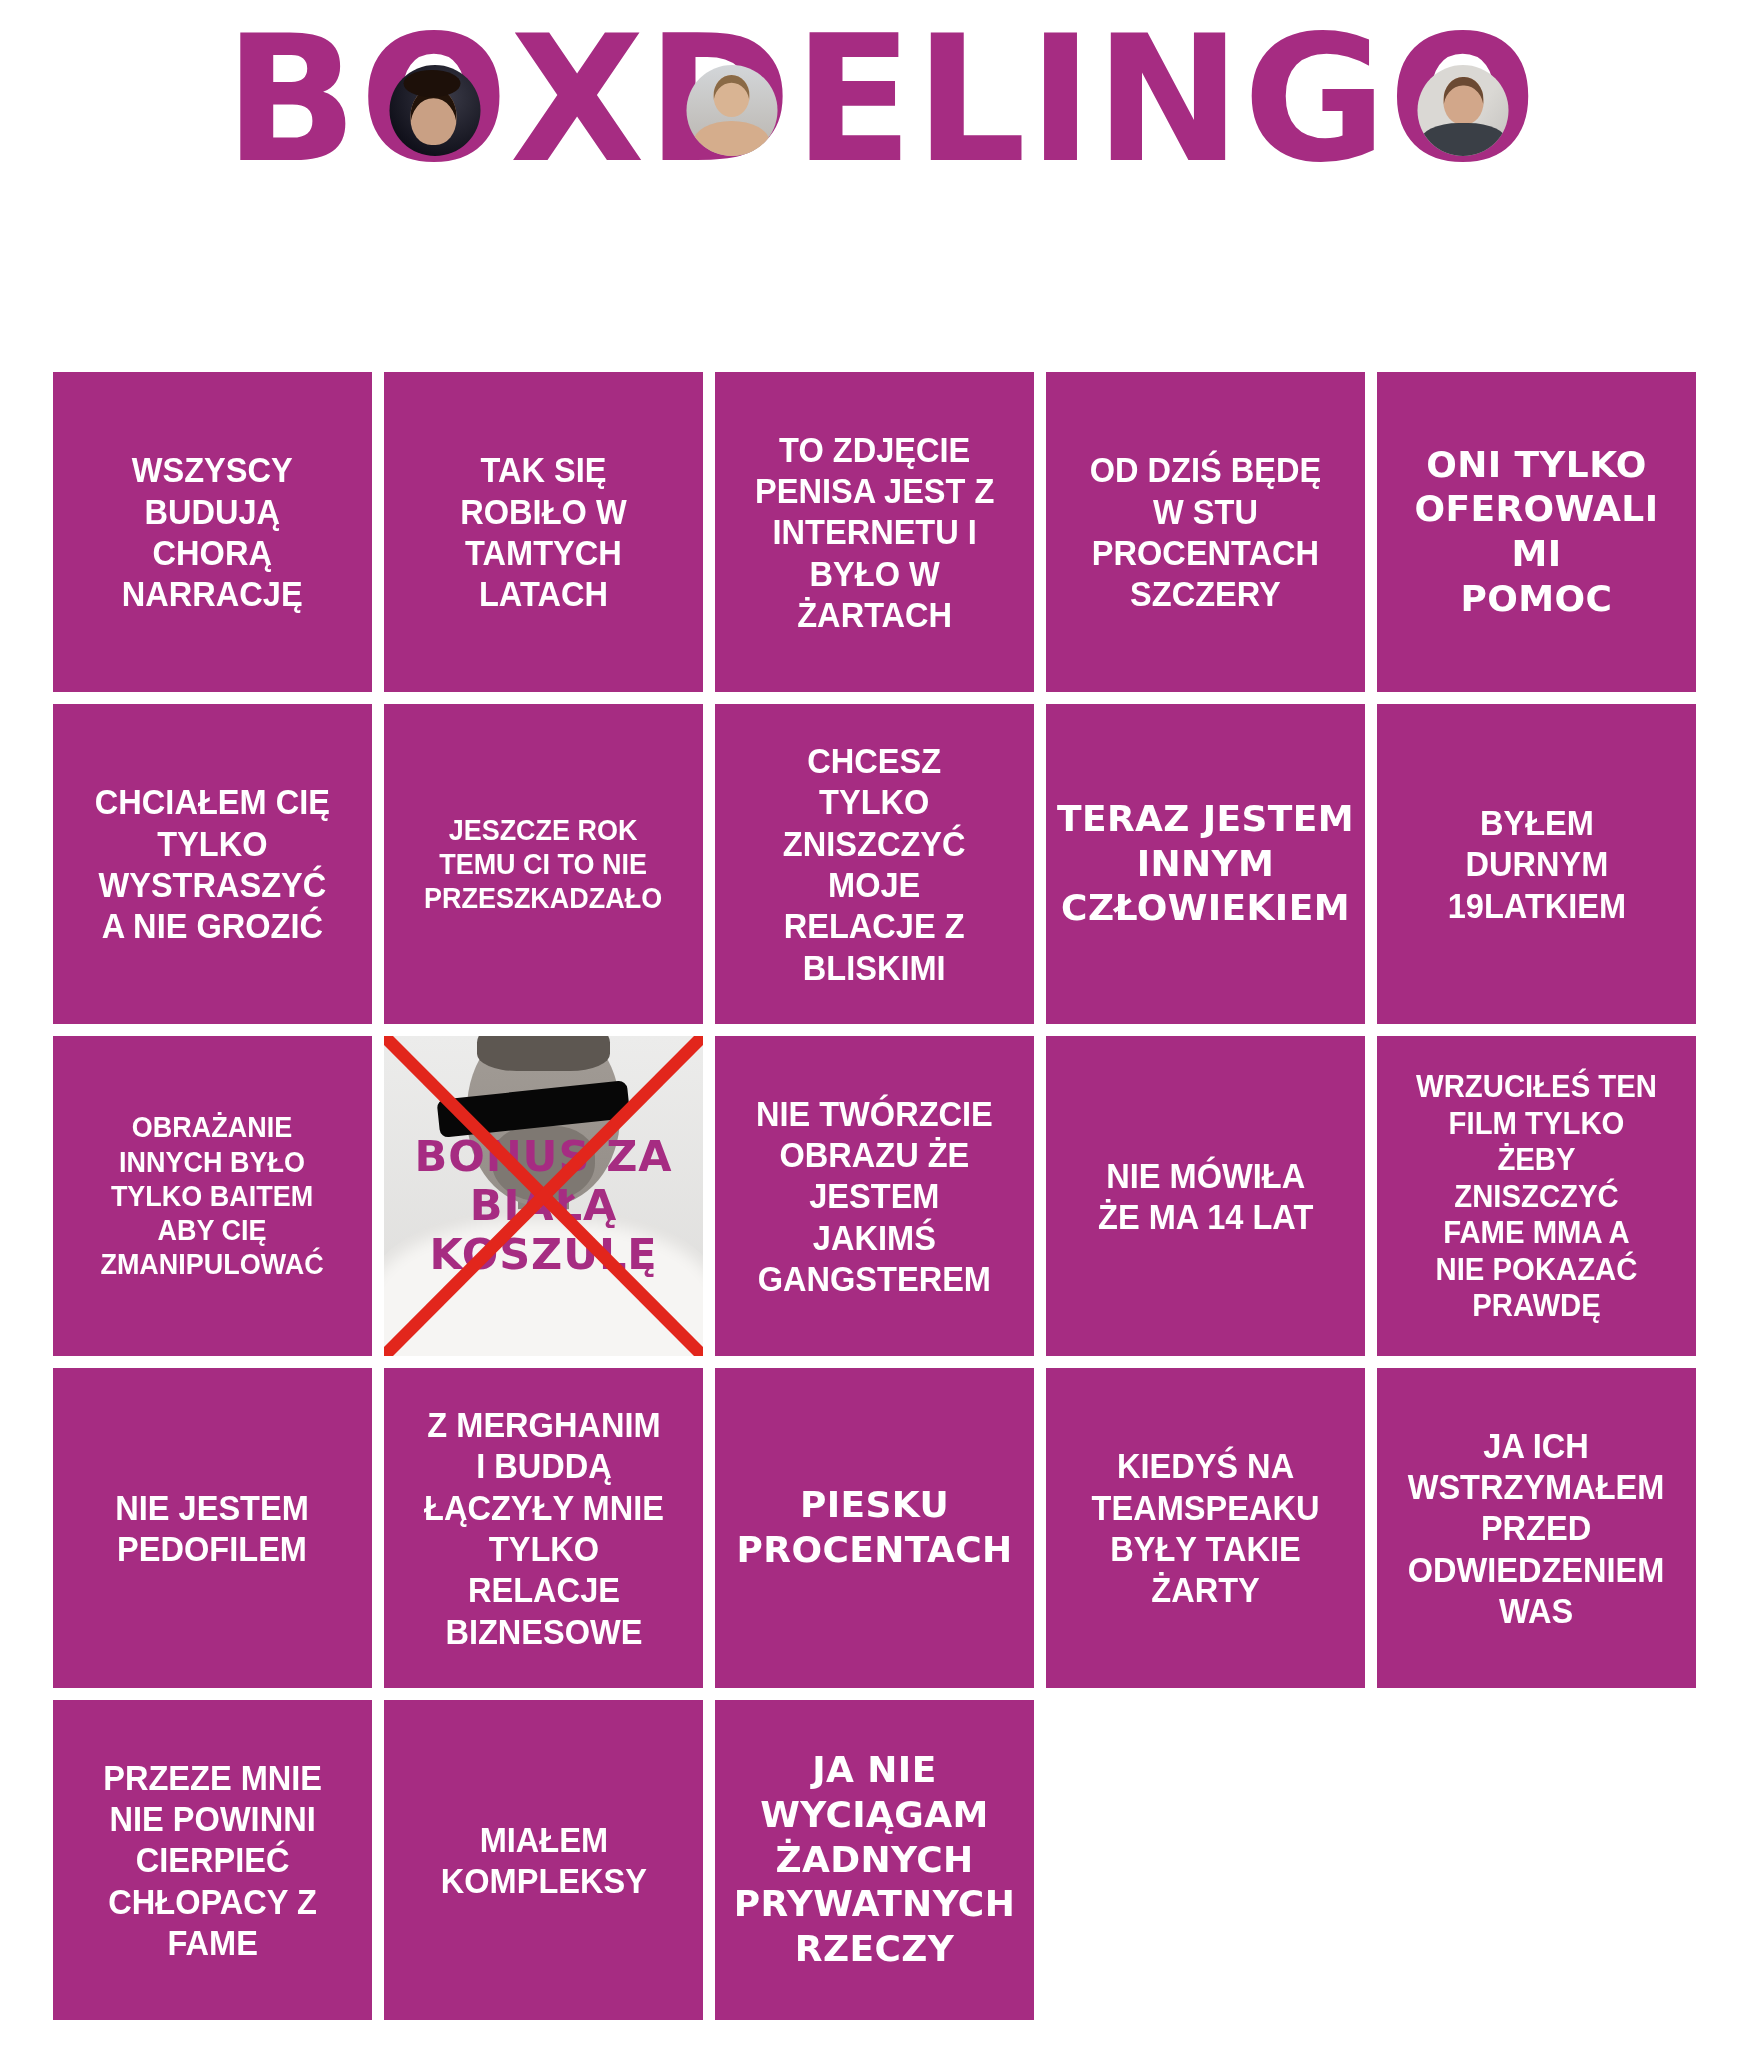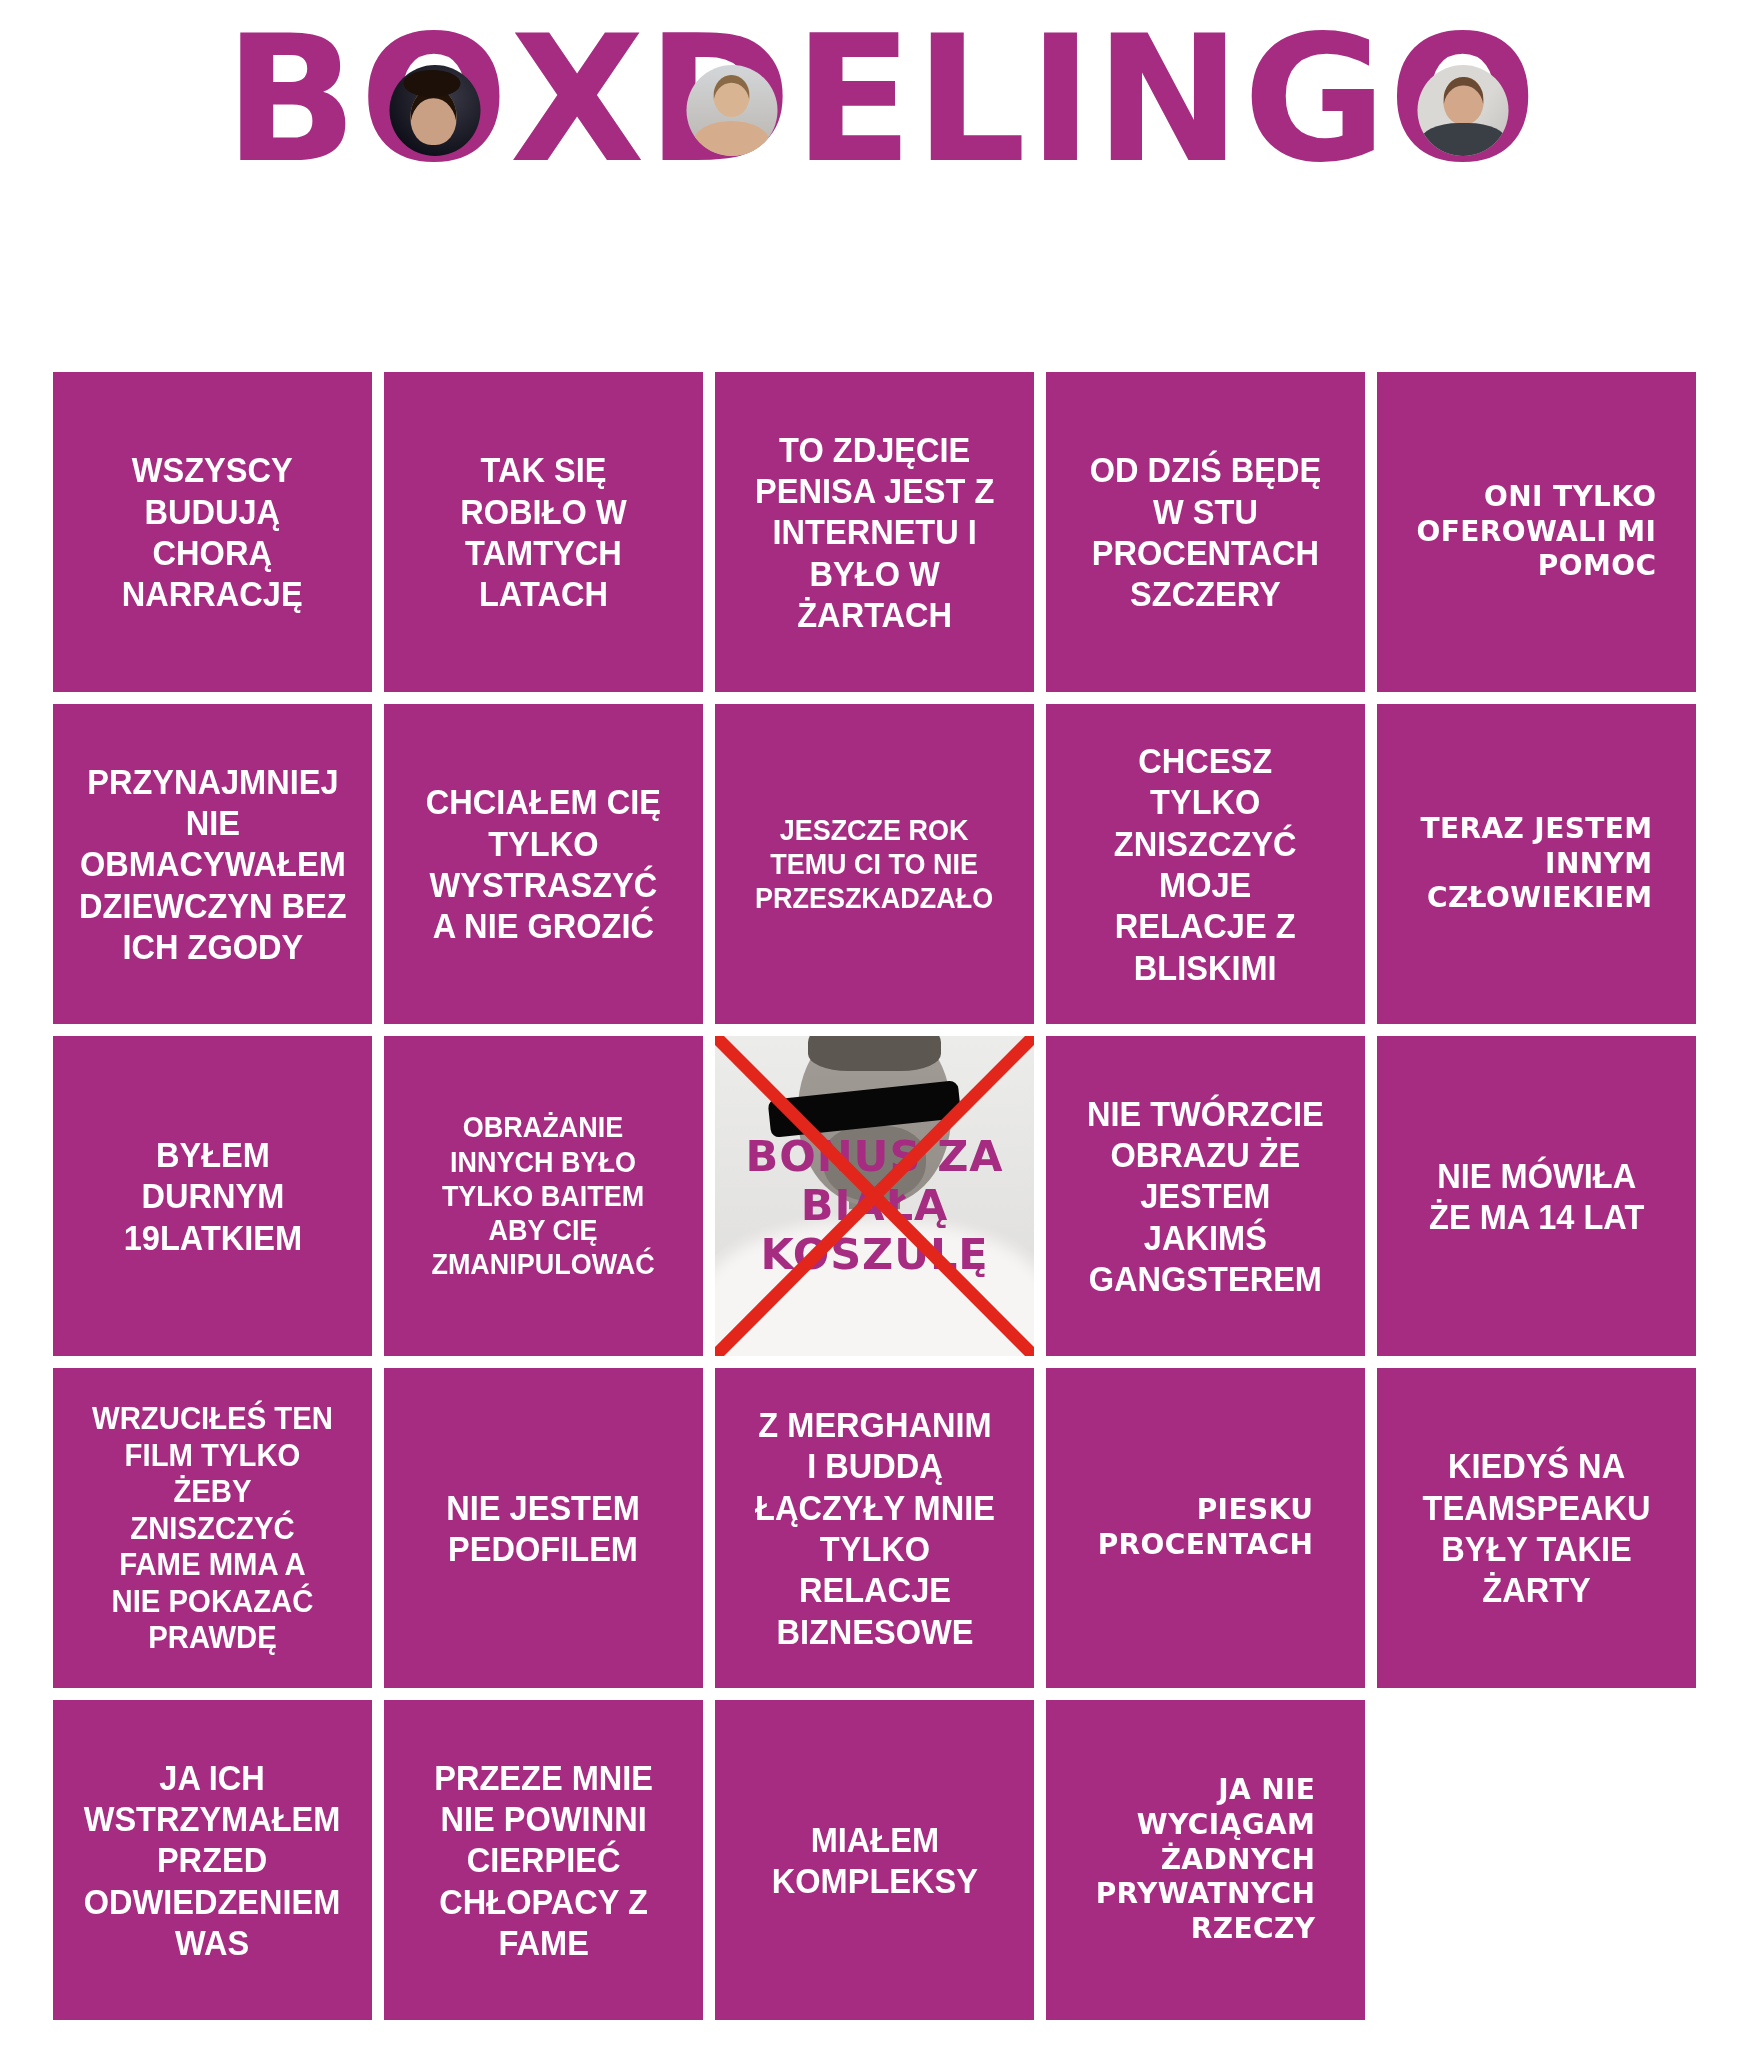--- a/index.html
+++ b/index.html
@@ -35,21 +35,21 @@
   .board{position:absolute;left:53px;top:364px;display:grid;
          grid-template-columns:repeat(5,319px);grid-auto-rows:320px;gap:12px;margin-top:8px;}
   .cell{background:var(--accent,#a62c82);display:flex;align-items:center;justify-content:center;
         padding:6.8px;box-sizing:border-box;position:relative;}
   .cell .txt{display:block;white-space:pre-line;text-align:center;
              color:var(--cell-text,#ffffff);font-weight:bold;}
   .fA .txt{font-family:"Liberation Sans",sans-serif;font-size:35px;line-height:1.18;
            transform:scaleX(0.93);}
   .fA.s34 .txt{font-size:29px;}
   .fA.s37 .txt{font-size:31.5px;line-height:1.16;}
-  .fB .txt{font-family:"DejaVu Sans",sans-serif;font-size:28px;line-height:1.24;letter-spacing:0.4px;text-align:right;}
+  .fB .txt{font-family:"DejaVu Sans",sans-serif;font-size:36px;line-height:1.24;letter-spacing:0.4px;}
 
   
   .photo-cell{padding:0;overflow:hidden;}
   .photo{position:absolute;inset:0;background:linear-gradient(#ececeb,#dddcda);}
   .photo .neck{position:absolute;left:42%;top:44%;width:16%;height:16%;background:#8b8580;}
   .photo .shirt{position:absolute;left:-6%;bottom:0;width:112%;height:46%;background:#f6f5f3;
                 border-radius:45% 45% 0 0 / 60% 60% 0 0;
                 box-shadow:inset 0 12px 15.3px rgba(0,0,0,0.08);}
   .photo .head{position:absolute;left:26%;top:-5%;width:48%;height:58%;
                background:linear-gradient(#a39d97,#948e88);border-radius:48%;}
@@ -110,27 +110,20 @@
 PROCENTACH
 SZCZERY</span>
       </div>
     <div class="cell fB">
         <span class="txt">ONI TYLKO
 OFEROWALI MI
 POMOC</span>
       </div>
 
     <div class="cell fA">
-        <span class="txt">PRZYNAJMNIEJ
-NIE
-OBMACYWAŁEM
-DZIEWCZYN BEZ
-ICH ZGODY</span>
-      </div>
-    <div class="cell fA">
         <span class="txt">CHCIAŁEM CIĘ
 TYLKO
 WYSTRASZYĆ
 A NIE GROZIĆ</span>
       </div>
     <div class="cell fA s34">
         <span class="txt">JESZCZE ROK
 TEMU CI TO NIE
 PRZESZKADZAŁO</span>
       </div>

